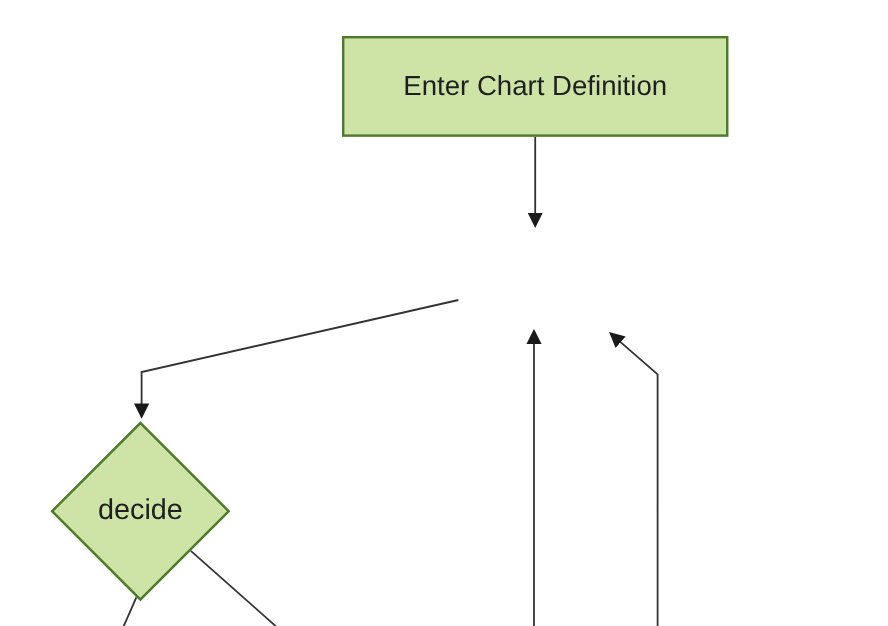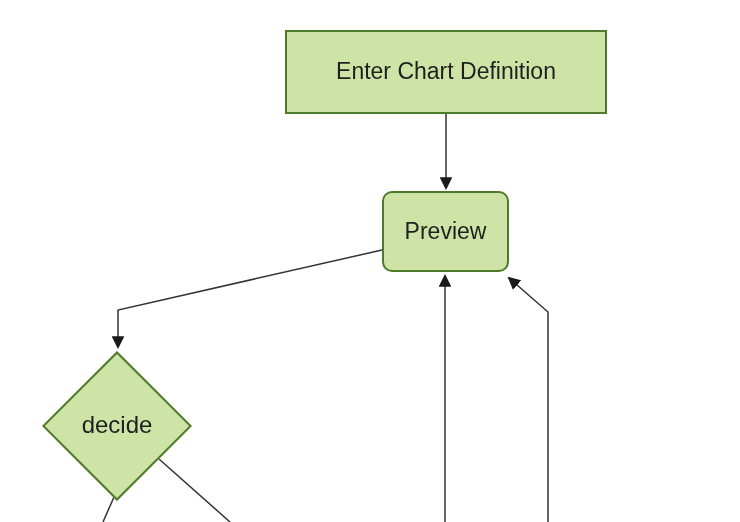--- a/index.html
+++ b/index.html
@@ -106,22 +106,19 @@
 
     <path class="edge" d="M114,497 L103,522"></path>
 
     <path class="edge" d="M159,459 L230,522"></path>
   </svg>
 
   <div class="node rect-node">
     <span class="node-label">Enter Chart Definition</span>
   </div>
 
-  <div class="node rounded-node">
-    <span class="node-label">Preview</span>
-  </div>
 
   <div class="diamond-wrap">
     <div class="diamond-box"></div>
     <span class="diamond-label">decide</span>
   </div>
 
 </div>
 
 </body></html>

